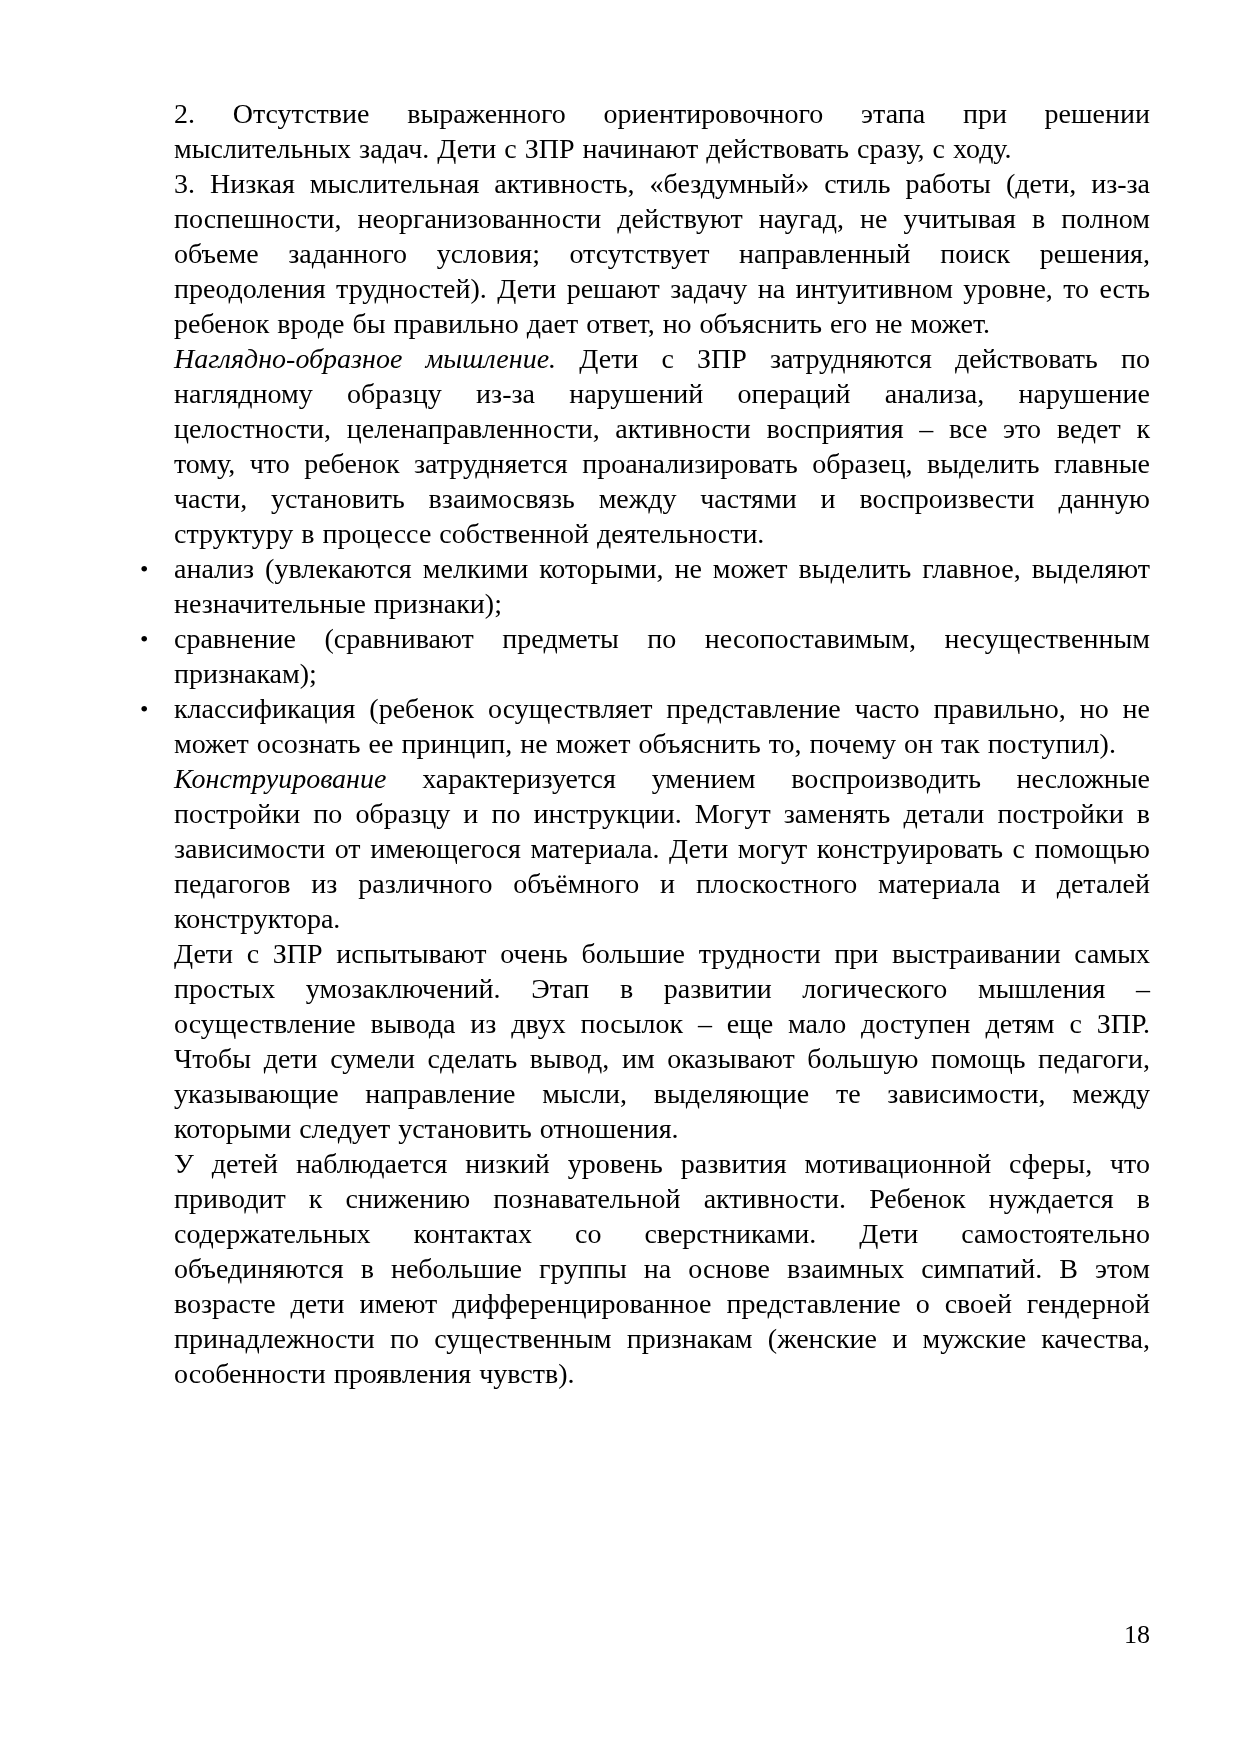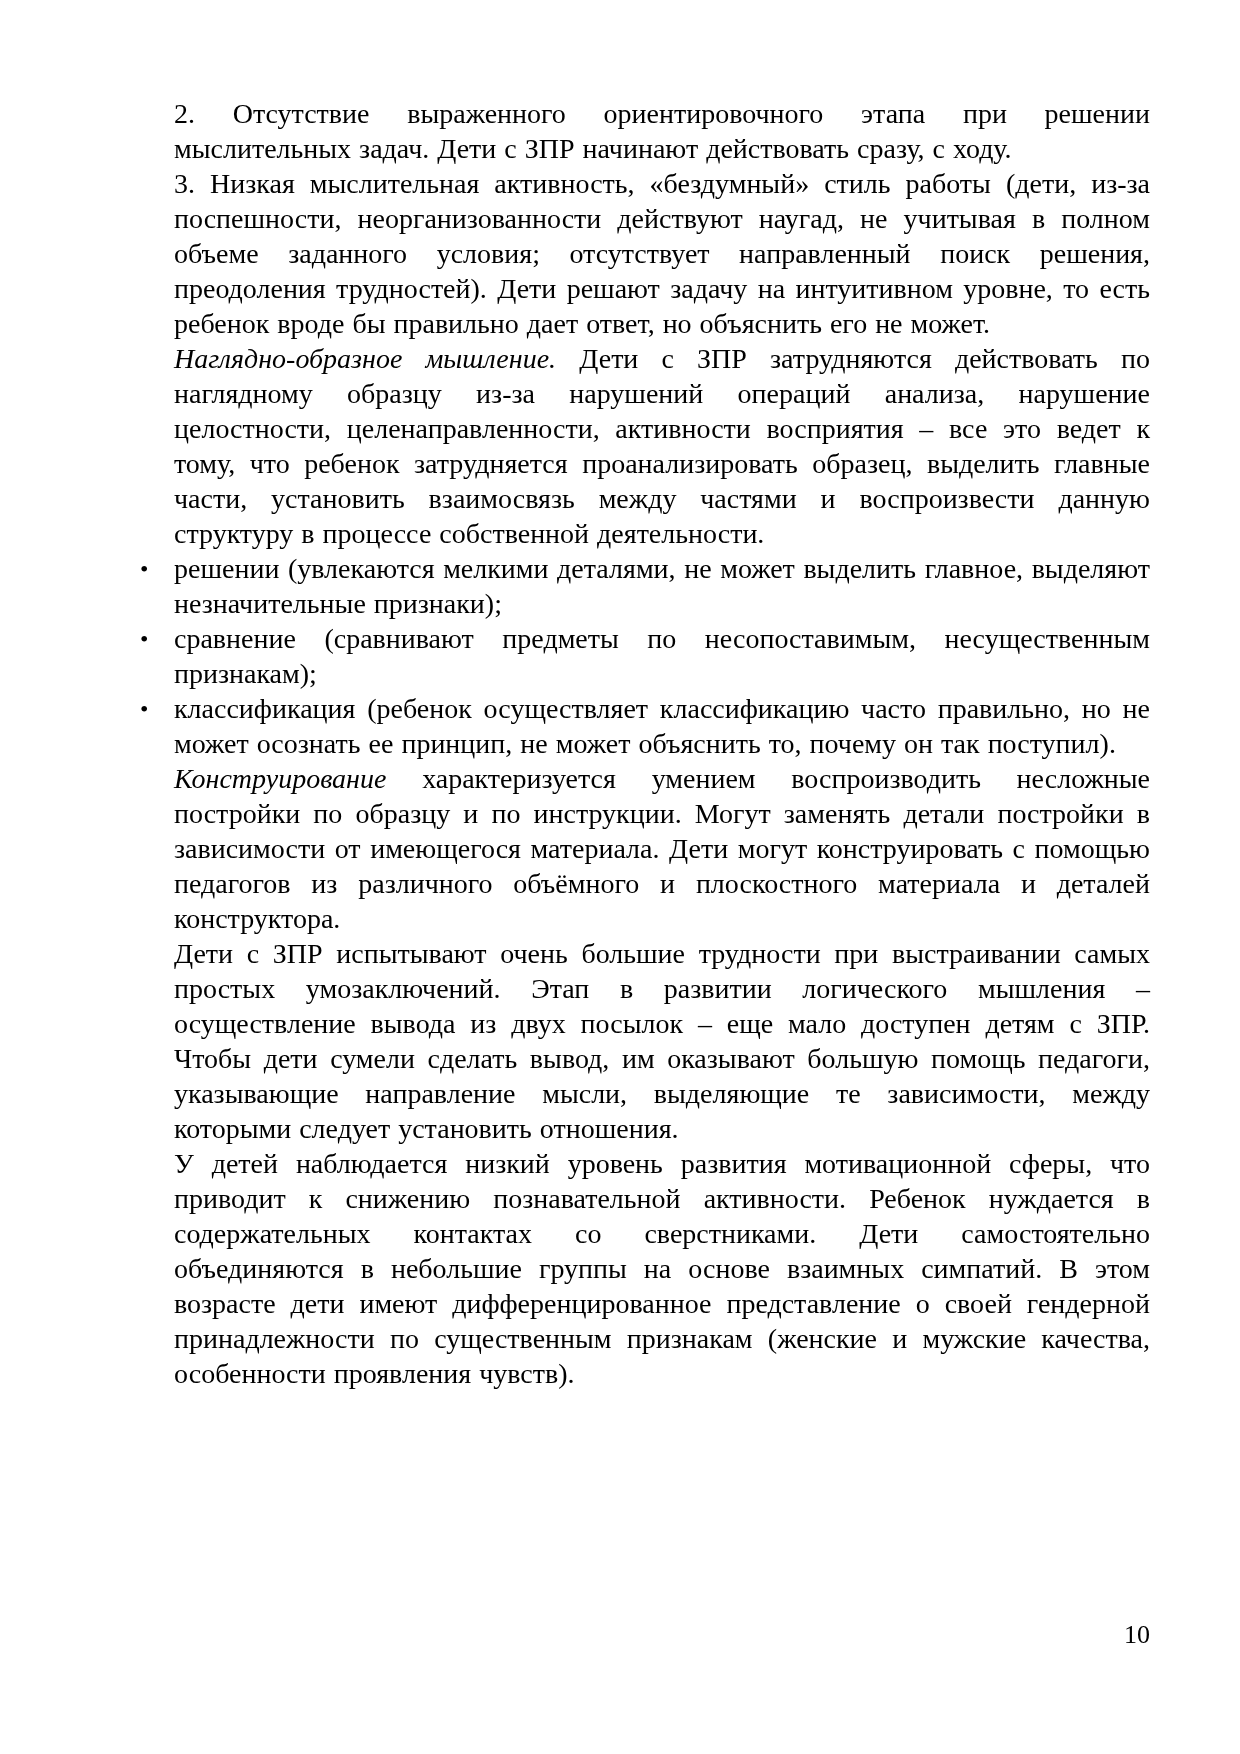--- a/index.html
+++ b/index.html
@@ -69,28 +69,28 @@
 
     <p class="para">2. Отсутствие выраженного ориентировочного этапа при решении мыслительных задач. Дети с ЗПР начинают действовать сразу, с ходу.</p>
 
     <p class="para">3. Низкая мыслительная активность, «бездумный» стиль работы (дети, из-за поспешности, неорганизованности действуют наугад, не учитывая в полном объеме заданного условия; отсутствует направленный поиск решения, преодоления трудностей). Дети решают задачу на интуитивном уровне, то есть ребенок вроде бы правильно дает ответ, но объяснить его не может.</p>
 
 
     <p class="para"><em class="lead">Наглядно-образное мышление.</em><span> Дети с ЗПР затрудняются действовать по наглядному образцу из-за нарушений операций анализа, нарушение целостности, целенаправленности, активности восприятия – все это ведет к тому, что ребенок затрудняется проанализировать образец, выделить главные части, установить взаимосвязь между частями и воспроизвести данную структуру в процессе собственной деятельности.</span></p>
 
 
     <ul class="bullets">
-      <li class="bullet-item"><span class="marker">•</span><span>решении (увлекаются мелкими деталями, не может выделить главное, выделяют незначительные признаки);</span></li>
+      <li class="bullet-item"><span class="marker">•</span><span>анализ (увлекаются мелкими которыми, не может выделить главное, выделяют незначительные признаки);</span></li>
       <li class="bullet-item"><span class="marker">•</span><span>сравнение (сравнивают предметы по несопоставимым, несущественным признакам);</span></li>
-      <li class="bullet-item"><span class="marker">•</span><span>классификация (ребенок осуществляет классификацию часто правильно, но не может осознать ее принцип, не может объяснить то, почему он так поступил).</span></li>
+      <li class="bullet-item"><span class="marker">•</span><span>классификация (ребенок осуществляет представление часто правильно, но не может осознать ее принцип, не может объяснить то, почему он так поступил).</span></li>
     </ul>
 
     <p class="para"><em class="lead">Конструирование</em><span> характеризуется умением воспроизводить несложные постройки по образцу и по инструкции. Могут заменять детали постройки в зависимости от имеющегося материала. Дети могут конструировать с помощью педагогов из различного объёмного и плоскостного материала и деталей конструктора.</span></p>
 
     <p class="para">Дети с ЗПР испытывают очень большие трудности при выстраивании самых простых умозаключений. Этап в развитии логического мышления – осуществление вывода из двух посылок – еще мало доступен детям с ЗПР. Чтобы дети сумели сделать вывод, им оказывают большую помощь педагоги, указывающие направление мысли, выделяющие те зависимости, между которыми следует установить отношения.</p>
 
     <p class="para">У детей наблюдается низкий уровень развития мотивационной сферы, что приводит к снижению познавательной активности. Ребенок нуждается в содержательных контактах со сверстниками. Дети самостоятельно объединяются в небольшие группы на основе взаимных симпатий. В этом возрасте дети имеют дифференцированное представление о своей гендерной принадлежности по существенным признакам (женские и мужские качества, особенности проявления чувств).</p>
 
 
   </main>
 
-  <div class="page-number">10</div>
+  <div class="page-number">18</div>
 </div>
 
 </body></html>

